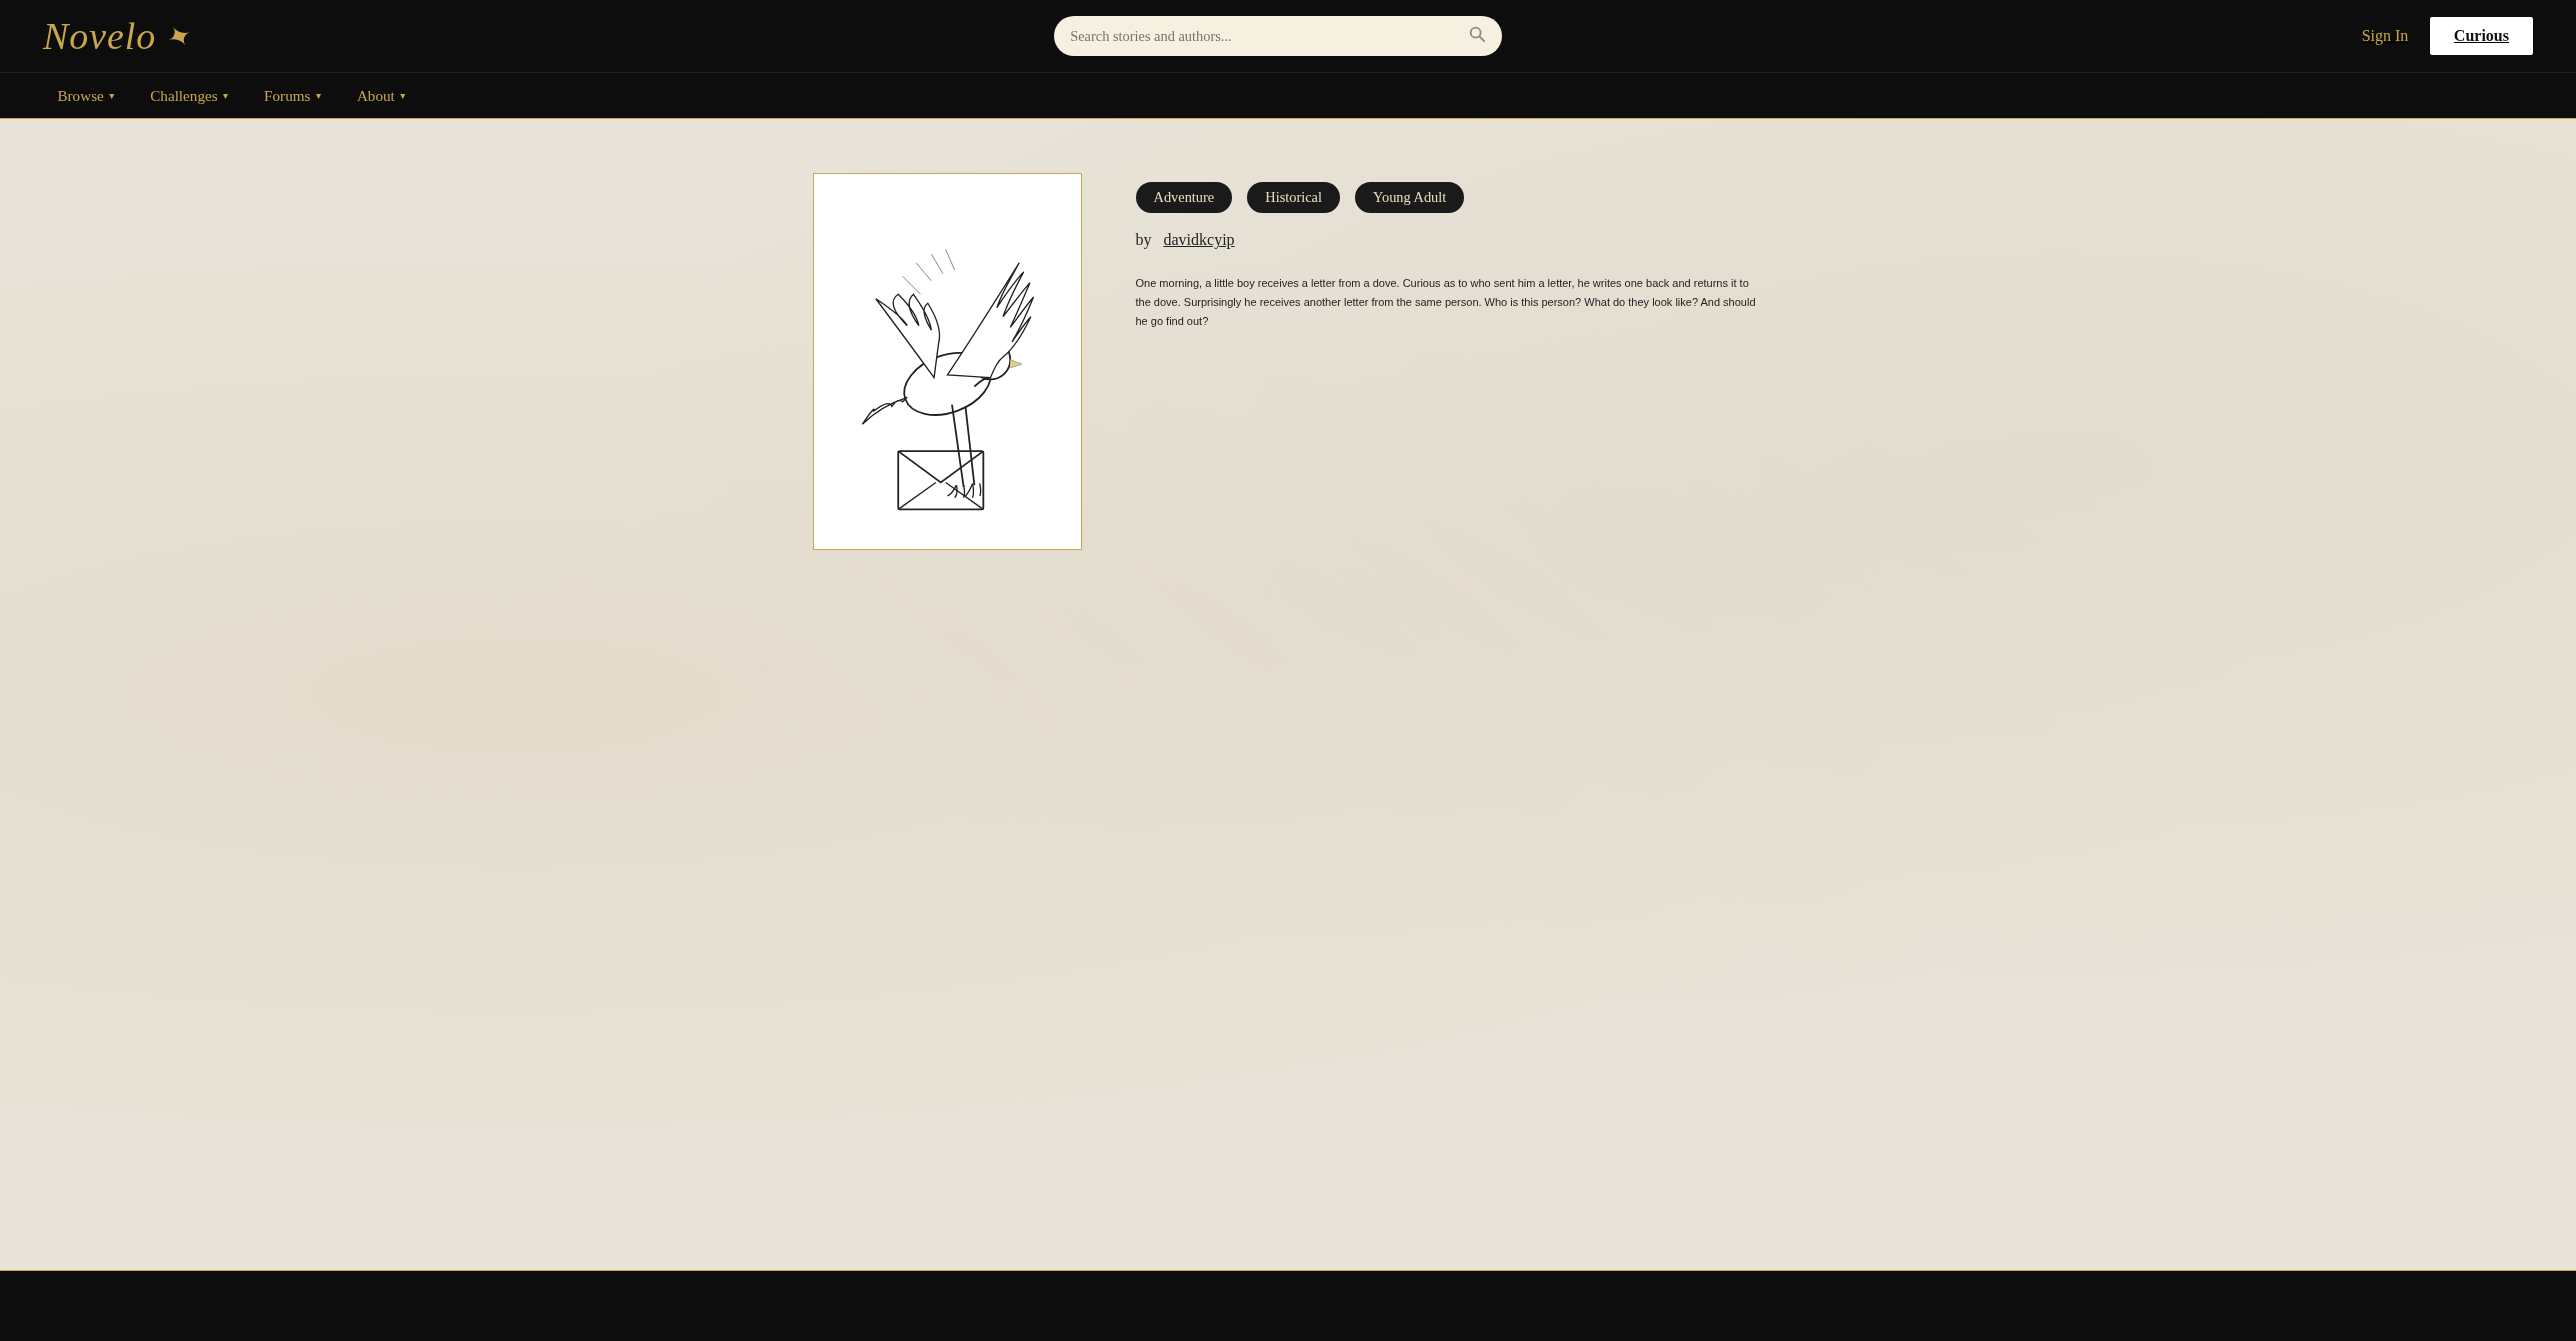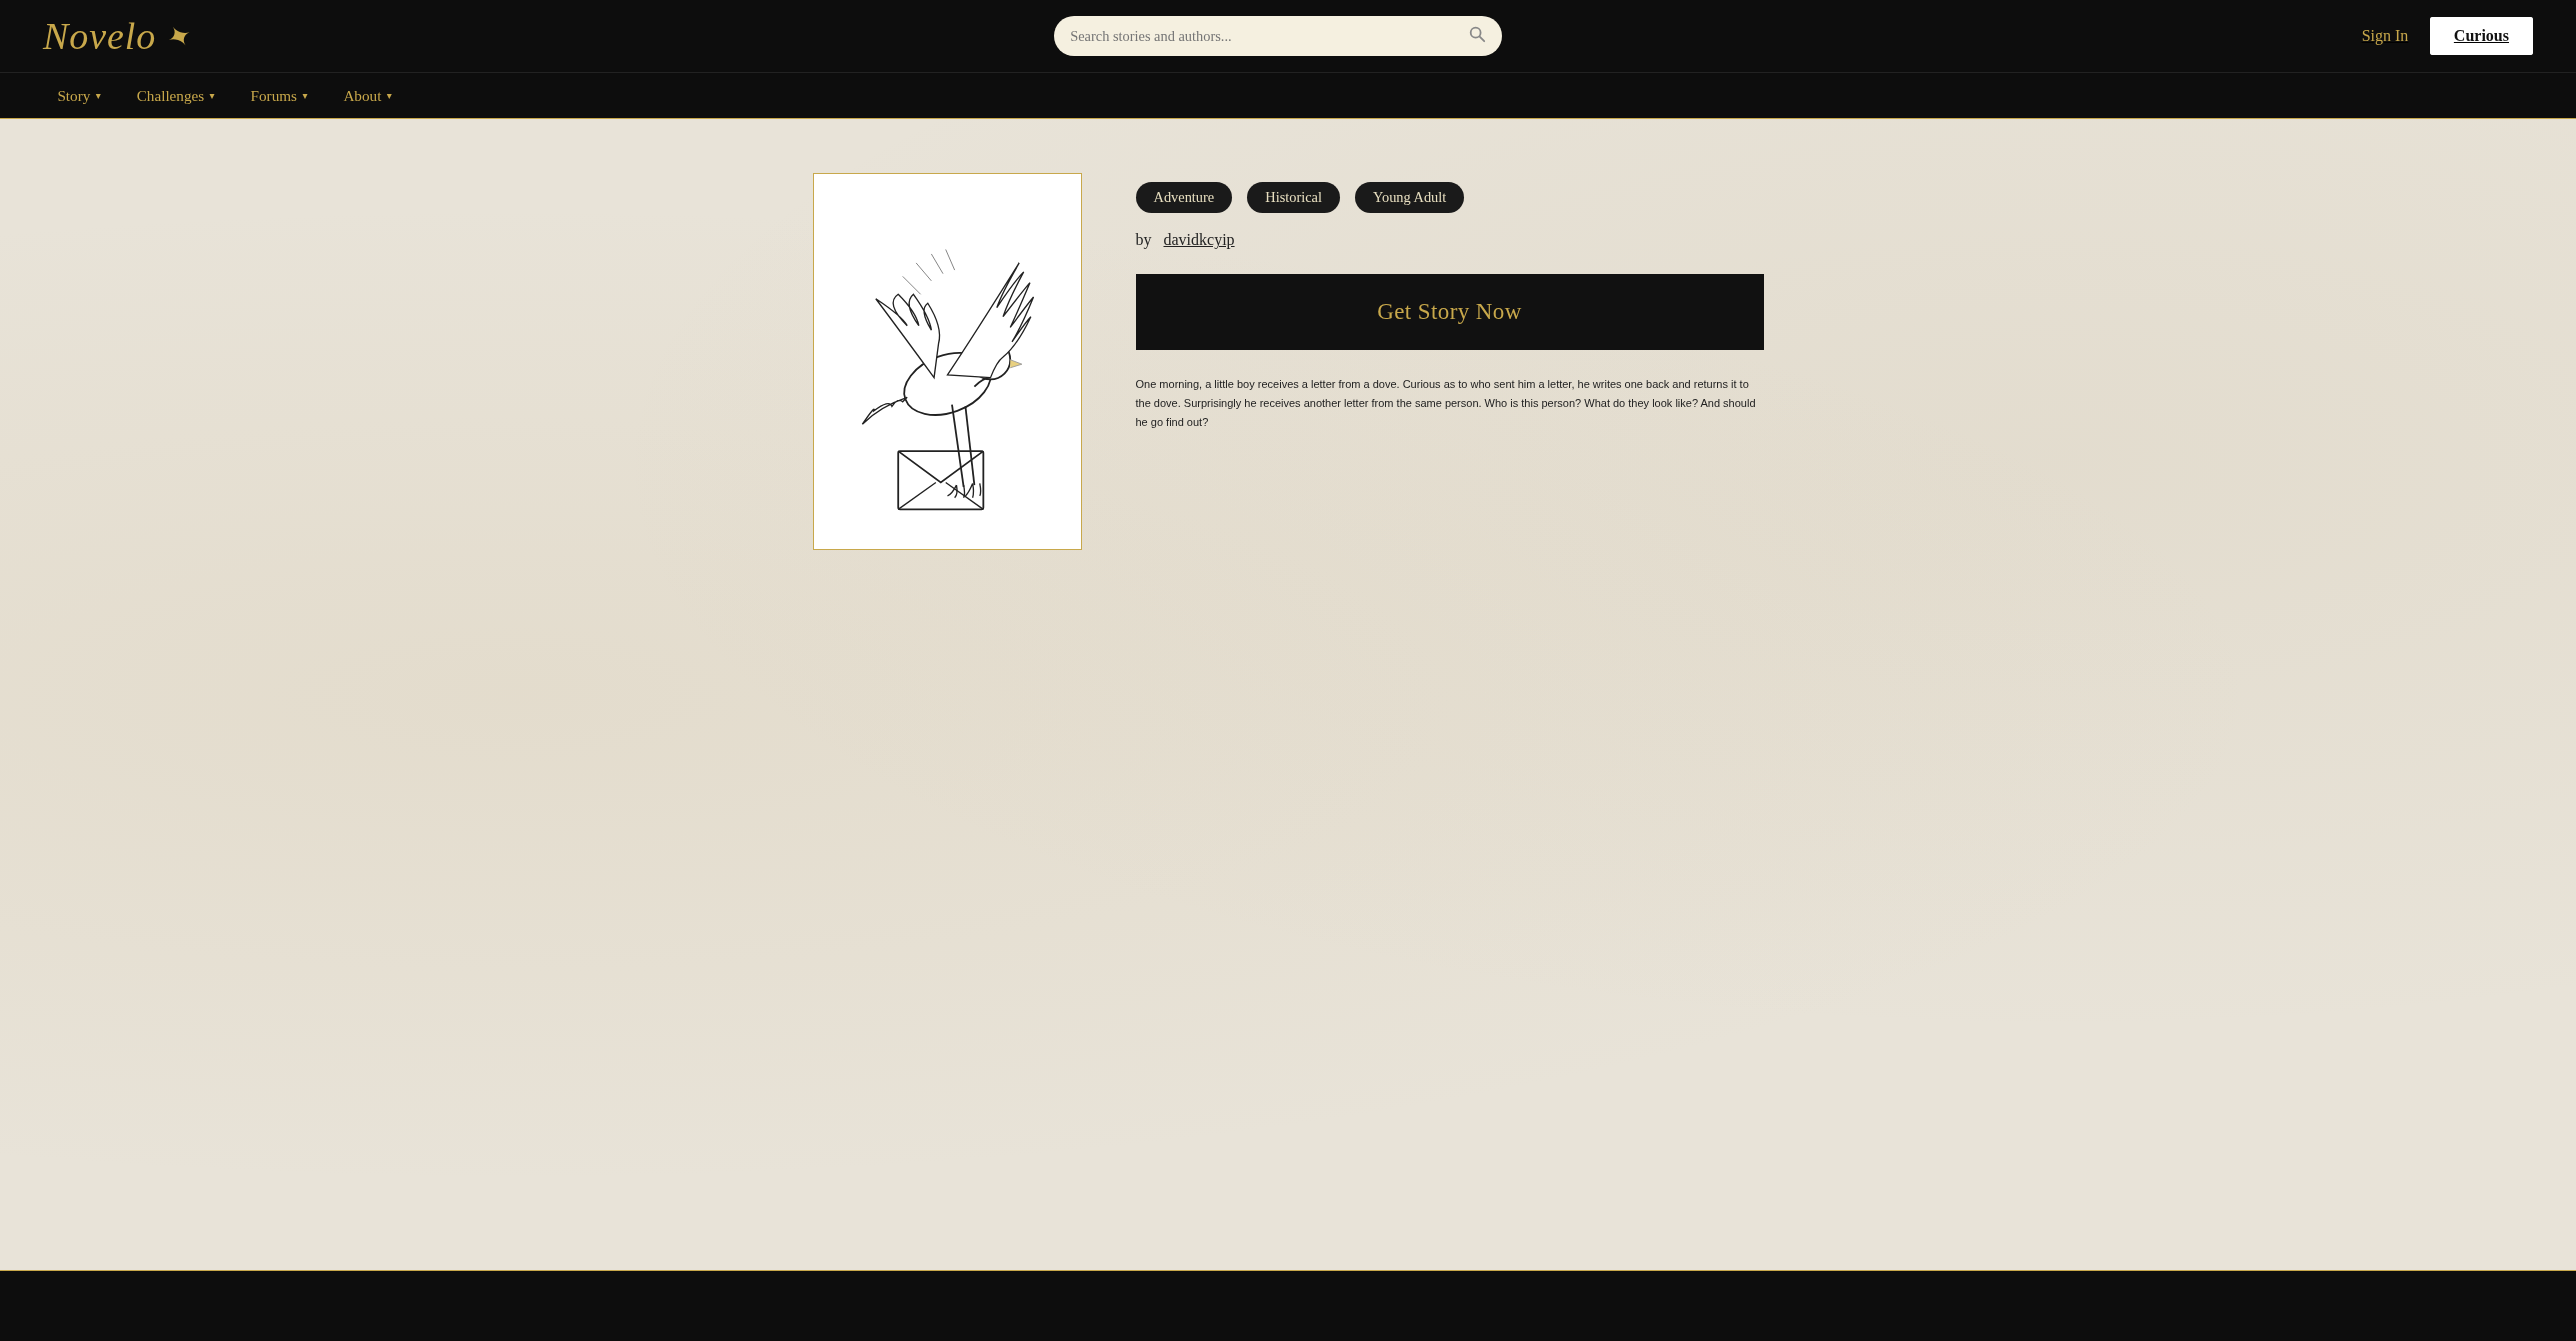--- a/index.html
+++ b/index.html
@@ -259,21 +259,21 @@
   </div>
 
   <div class="header-actions">
     <button class="sign-in-btn">Sign In</button>
     <button class="register-btn">Curious</button>
   </div>
 </header>
 
 <nav>
   <div class="nav-item">
-    <span>Story</span>
+    <span>Browse</span>
     <span class="nav-chevron">▾</span>
   </div>
   <div class="nav-item">
     <span>Challenges</span>
     <span class="nav-chevron">▾</span>
   </div>
   <div class="nav-item">
     <span>Forums</span>
     <span class="nav-chevron">▾</span>
   </div>
@@ -338,21 +338,20 @@
       <span class="tag">Historical</span>
       <span class="tag">Young Adult</span>
     </div>
 
     <p class="author-line">
       <span>by</span>
       <span>&nbsp;</span>
       <span class="author-link">davidkcyip</span>
     </p>
 
-    <button class="get-story-btn">Get Story Now</button>
 
     <p class="story-description">One morning, a little boy receives a letter from a dove. Curious as to who sent him a letter, he writes one back and returns it to the dove. Surprisingly he receives another letter from the same person. Who is this person? What do they look like? And should he go find out?</p>
   </div>
 
 </main>
 
 <footer></footer>
 
 
 </body></html>

